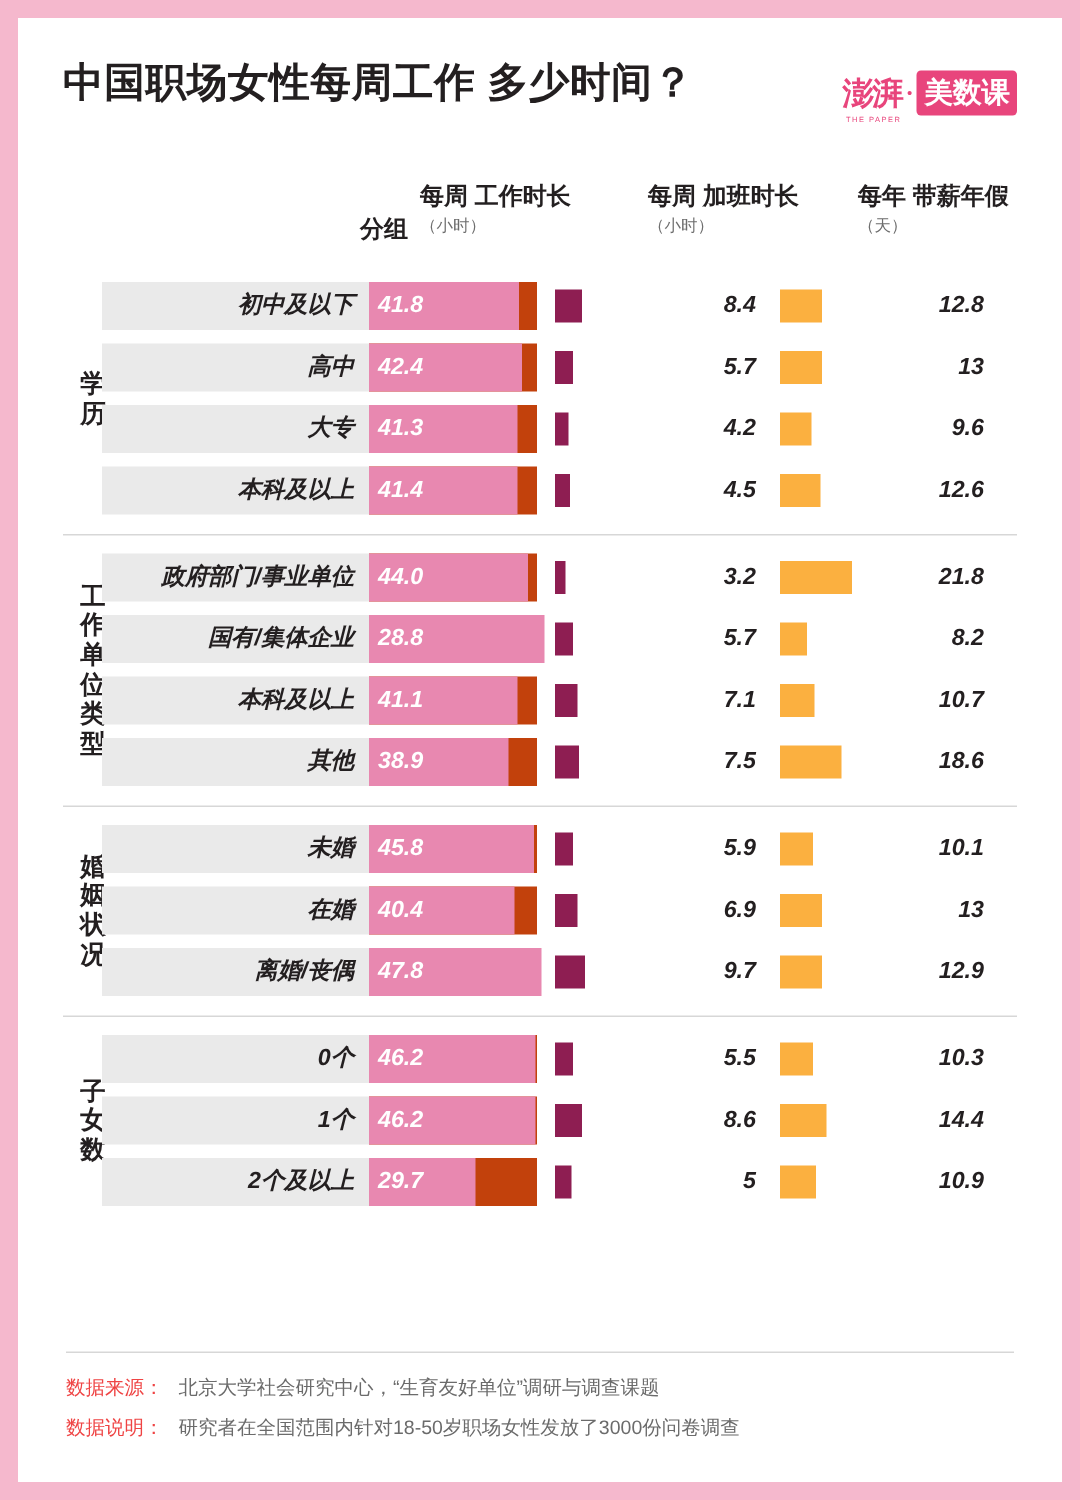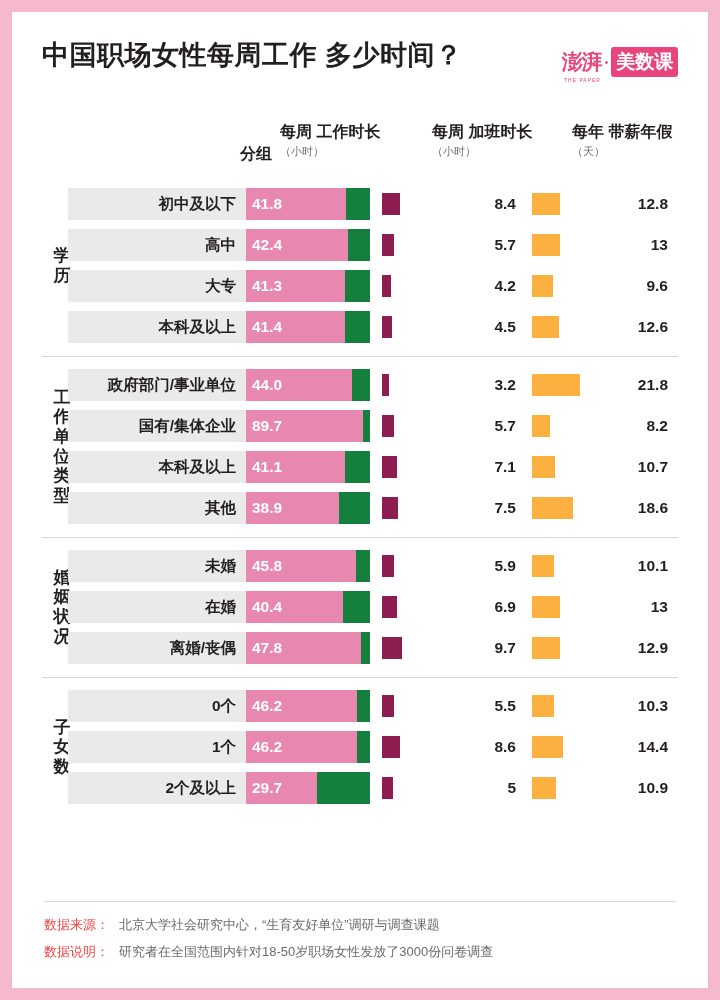--- a/index.html
+++ b/index.html
@@ -127,21 +127,21 @@
     align-items: center;
     justify-content: center;
     font-size: 17px;
     font-weight: bold;
     color: #231f20;
     letter-spacing: 2px;
     line-height: 1.15;
     text-align: center;
   }
   .group-label span { display: block; }
-  .group-rows { margin-left: 26px; }
+  .group-rows { margin-left: 26px; font-style: italic; }
   .row {
     display: flex;
     align-items: center;
     height: 32px;
     margin-bottom: 9px;
     position: relative;
   }
   .row:last-child { margin-bottom: 0; }
   .cat {
     width: 178px;
@@ -152,23 +152,23 @@
     padding-right: 10px;
     box-sizing: border-box;
     font-size: 15.5px;
     color: #231f20;
     font-weight: bold;
     white-space: nowrap;
     overflow: hidden;
   }
   
   .bar-hours-wrap {
-    width: 124px;
+    width: 112px;
     height: 32px;
-    background: #15803d;
+    background: #c2410c;
     position: relative;
     margin-left: 0;
   }
   .bar-hours {
     position: absolute;
     left: 0; top: 0; bottom: 0;
     background: #e888b0;
   }
   .bar-hours-val {
     position: absolute;
@@ -385,21 +385,21 @@
             </div>
             <div class="lv-cell">
               <div class="bar-lv" style="width: 47.5636px;"></div>
               <div class="lv-val">21.8</div>
             </div>
           </div>
           <div class="row">
             <div class="cat">国有/集体企业</div>
             <div class="bar-hours-wrap">
               <div class="bar-hours" style="width: 116.64px;"></div>
-              <div class="bar-hours-val">89.7</div>
+              <div class="bar-hours-val">28.8</div>
             </div>
             <div class="ot-cell">
               <div class="bar-ot" style="width: 12.0384px;"></div>
               <div class="ot-val">5.7</div>
             </div>
             <div class="lv-cell">
               <div class="bar-lv" style="width: 17.8909px;"></div>
               <div class="lv-val">8.2</div>
             </div>
           </div>

